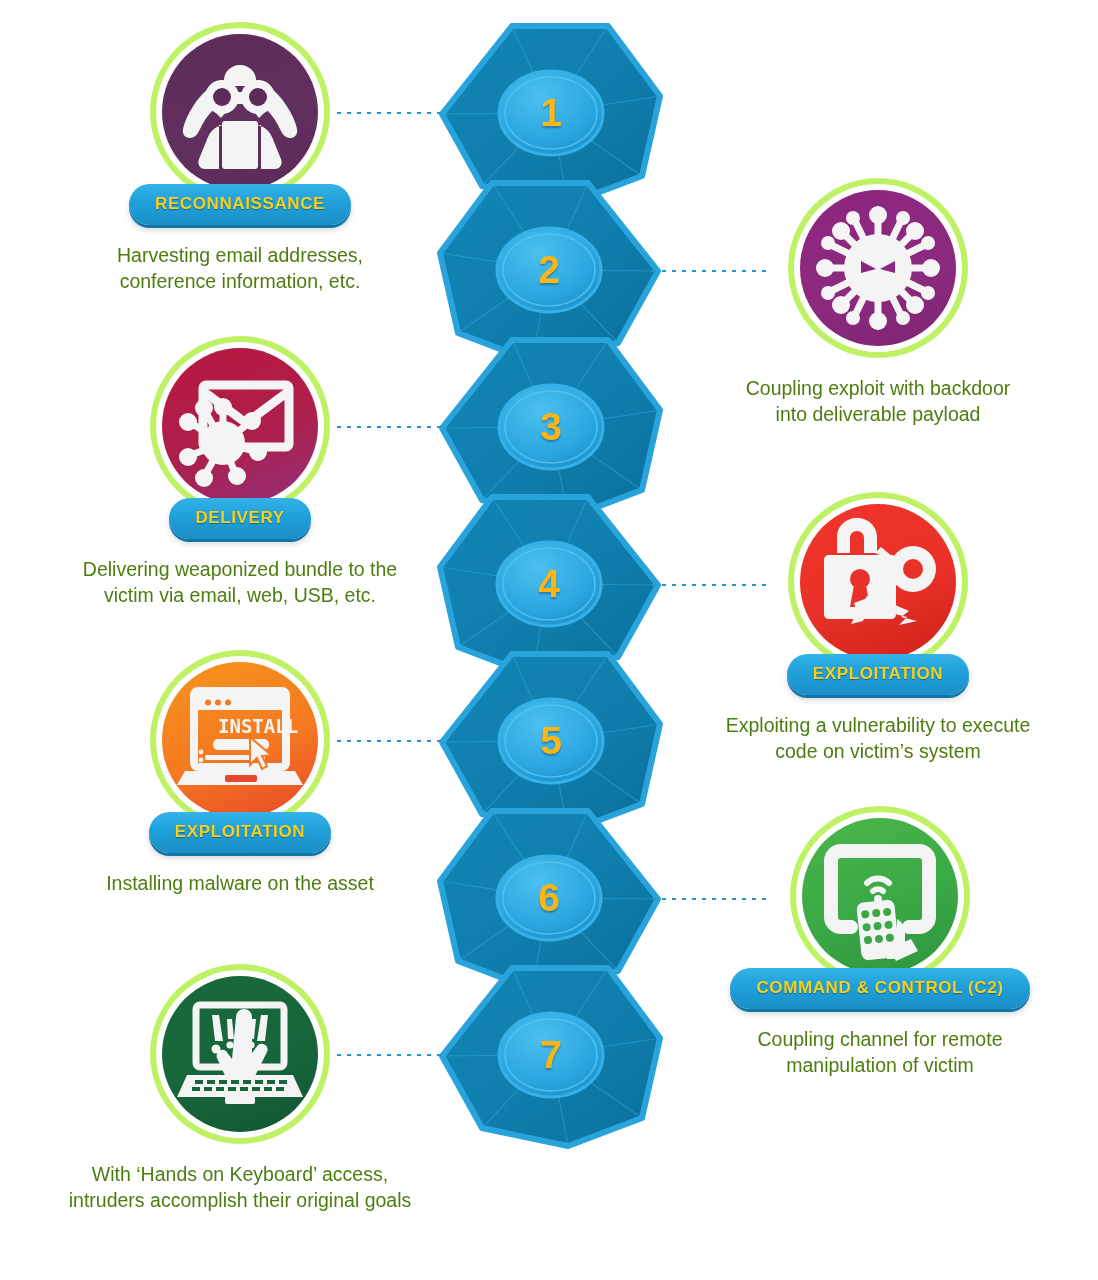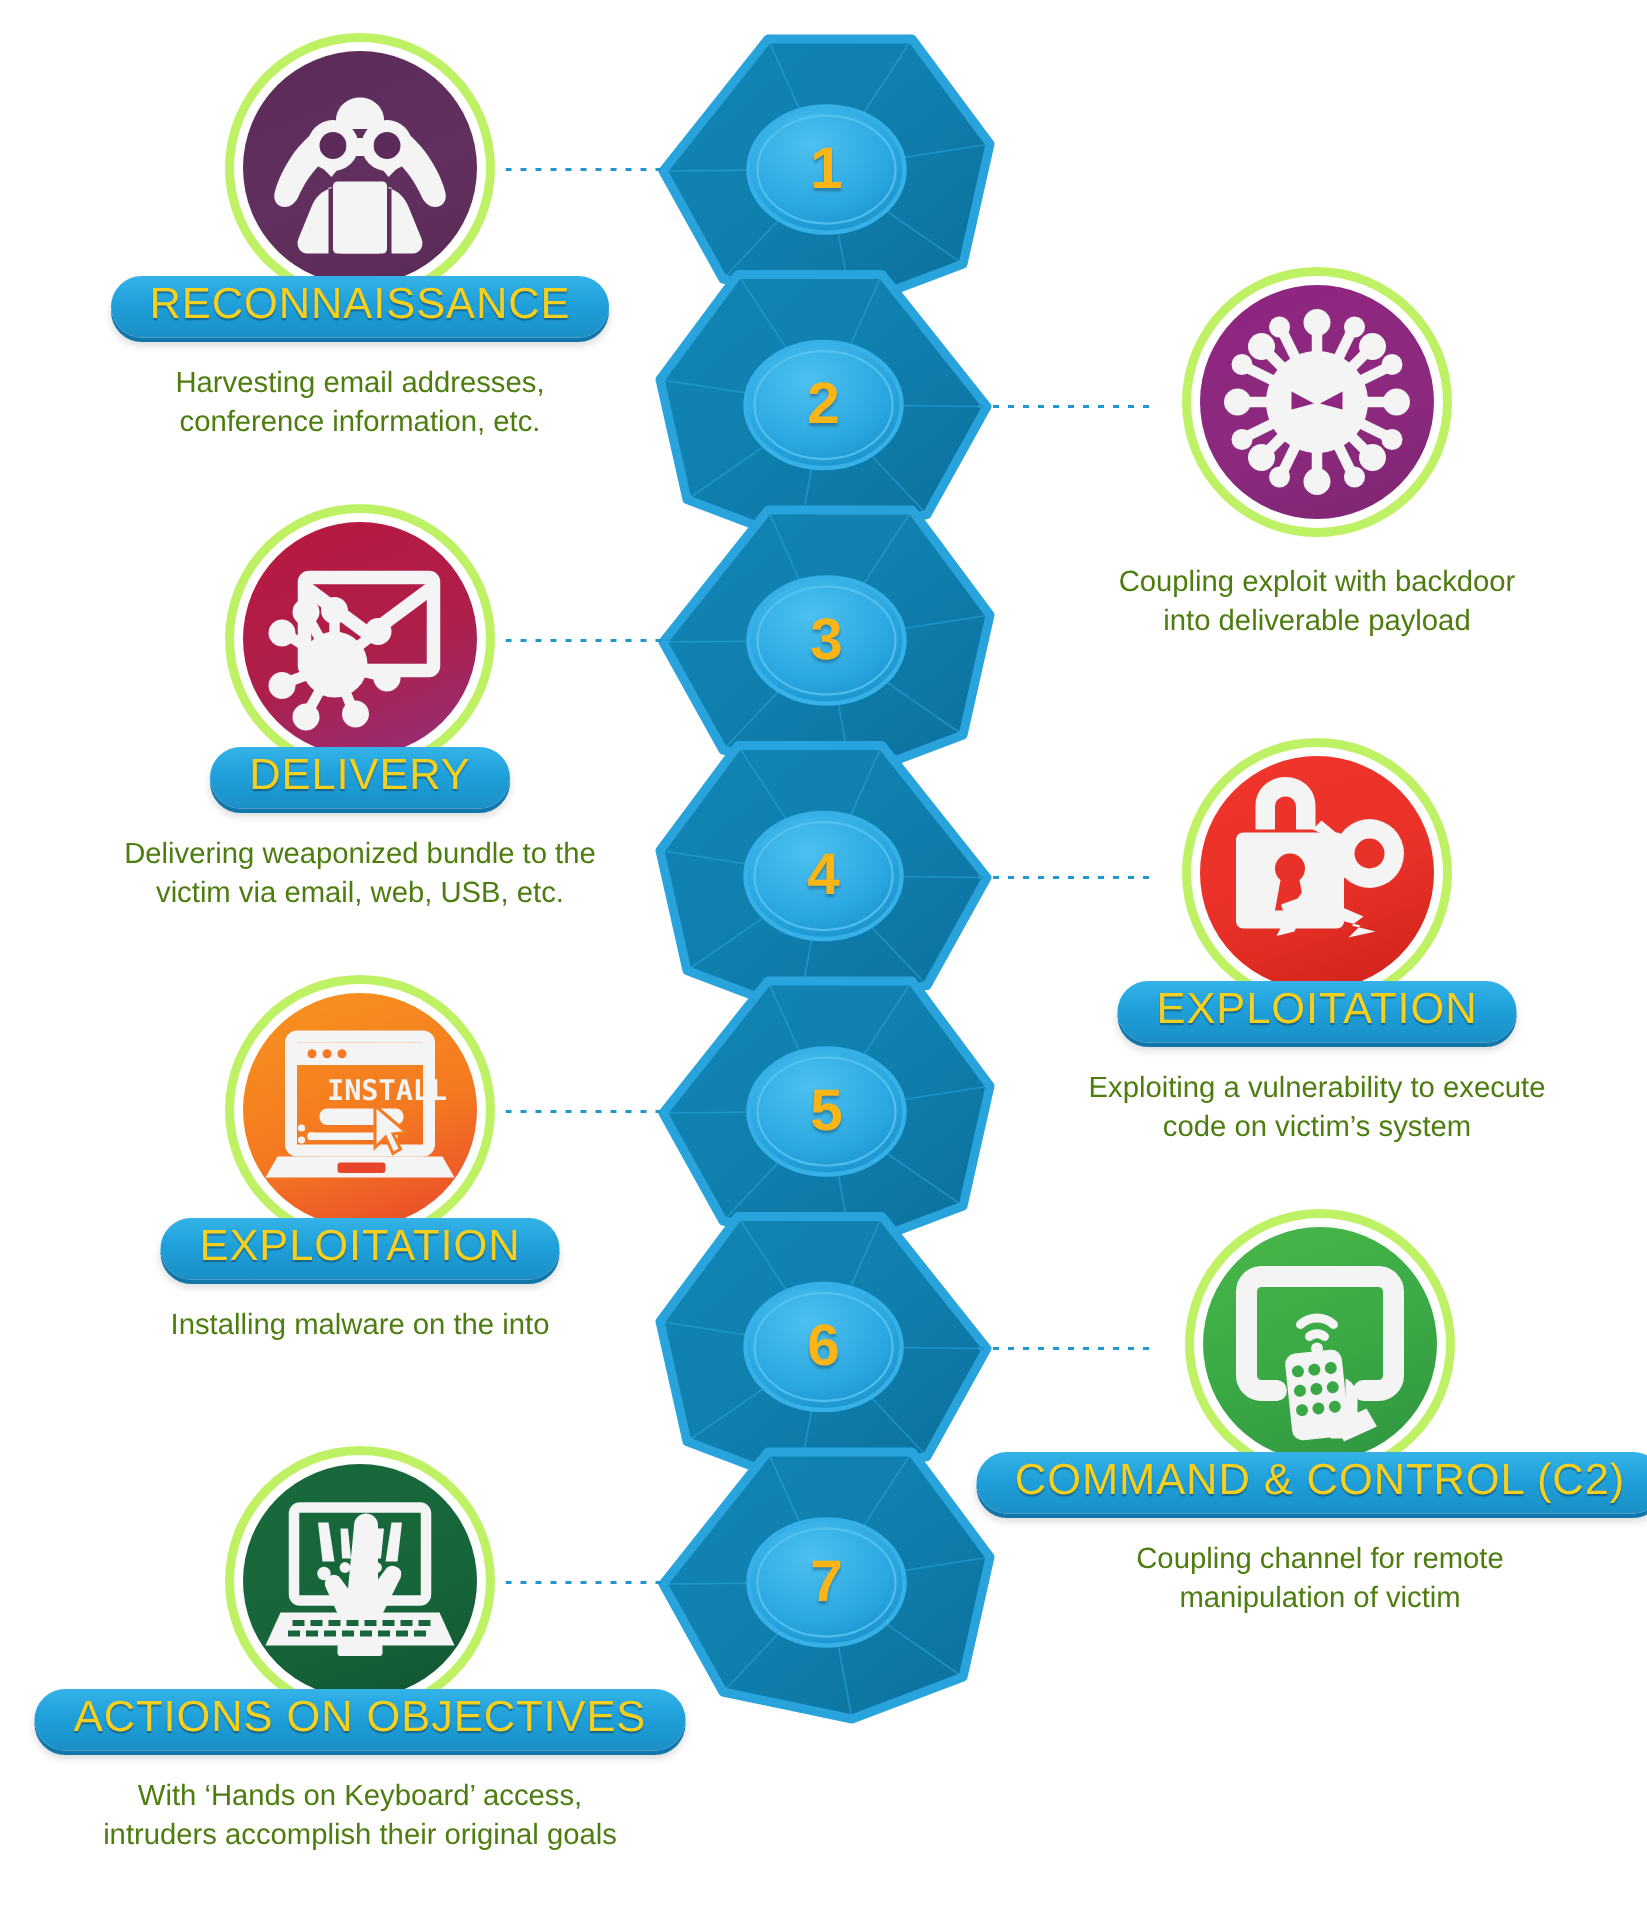--- a/index.html
+++ b/index.html
@@ -57,22 +57,22 @@
     margin-top:-18px;position:relative;z-index:3;
     background:linear-gradient(180deg,#35b3e8 0%,#1fa0da 45%,#1b8fc6 100%);
     border-radius:22px;
     padding:7px 26px 9px 26px;
     box-shadow:0 3px 0 #1177ab, 0 5px 6px rgba(0,0,0,.16);
     display:inline-block;
   }
   .pill span{
     display:block;
     color:#f5d020;
-    font-weight:normal;
-    font-size:29px;
+    font-weight:bold;
+    font-size:17px;
     letter-spacing:.6px;
     line-height:25px;
     white-space:nowrap;
     text-shadow:0 1px 1px rgba(0,0,0,.35);
   }
 
   .desc{
     margin-top:17px;
     color:#4d7c0f;
     font-size:19.5px;
@@ -389,21 +389,21 @@
               </g>
               <rect x="60" y="110" width="32" height="7" rx="2" fill="#e8462b"></rect>
             </svg>
           </div>
         </div>
       </div>
       <div class="pill">
         <span>EXPLOITATION</span>
       </div>
     </div>
-    <div class="desc">Installing malware on the into</div>
+    <div class="desc">Installing malware on the asset</div>
   </div>
 
   <div class="card right" style="left:665px;top:806px;width:430px;">
     <div class="badge-wrap">
       <div class="disc-outer">
         <div class="disc-gap">
           <div class="disc-inner c-c2">
             <svg width="150" height="150" viewBox="0 0 150 150">
               <g fill="none" stroke="#f4f4f4" stroke-width="14" stroke-linejoin="round" stroke-linecap="round">
                 <path d="M46 106 L36 106 a10 10 0 0 1 -10 -10 L26 40 a10 10 0 0 1 10 -10 l78 0 a10 10 0 0 1 10 10 l0 56 a10 10 0 0 1 -10 10 l-10 0"></path>
@@ -484,21 +484,18 @@
                 <rect x="75" y="108" width="8" height="4"></rect>
                   <rect x="87" y="108" width="8" height="4"></rect>
                 <rect x="99" y="108" width="8" height="4"></rect>
                   <rect x="111" y="108" width="8" height="4"></rect>
               </g>
               <rect x="60" y="117" width="30" height="8" rx="2" fill="#f4f4f4"></rect>
             </svg>
           </div>
         </div>
       </div>
-      <div class="pill">
-        <span>ACTIONS ON OBJECTIVES</span>
-      </div>
     </div>
     <div class="desc">With ‘Hands on Keyboard’ access,
 intruders accomplish their original goals</div>
   </div>
 
 </div>
 
 </body></html>

